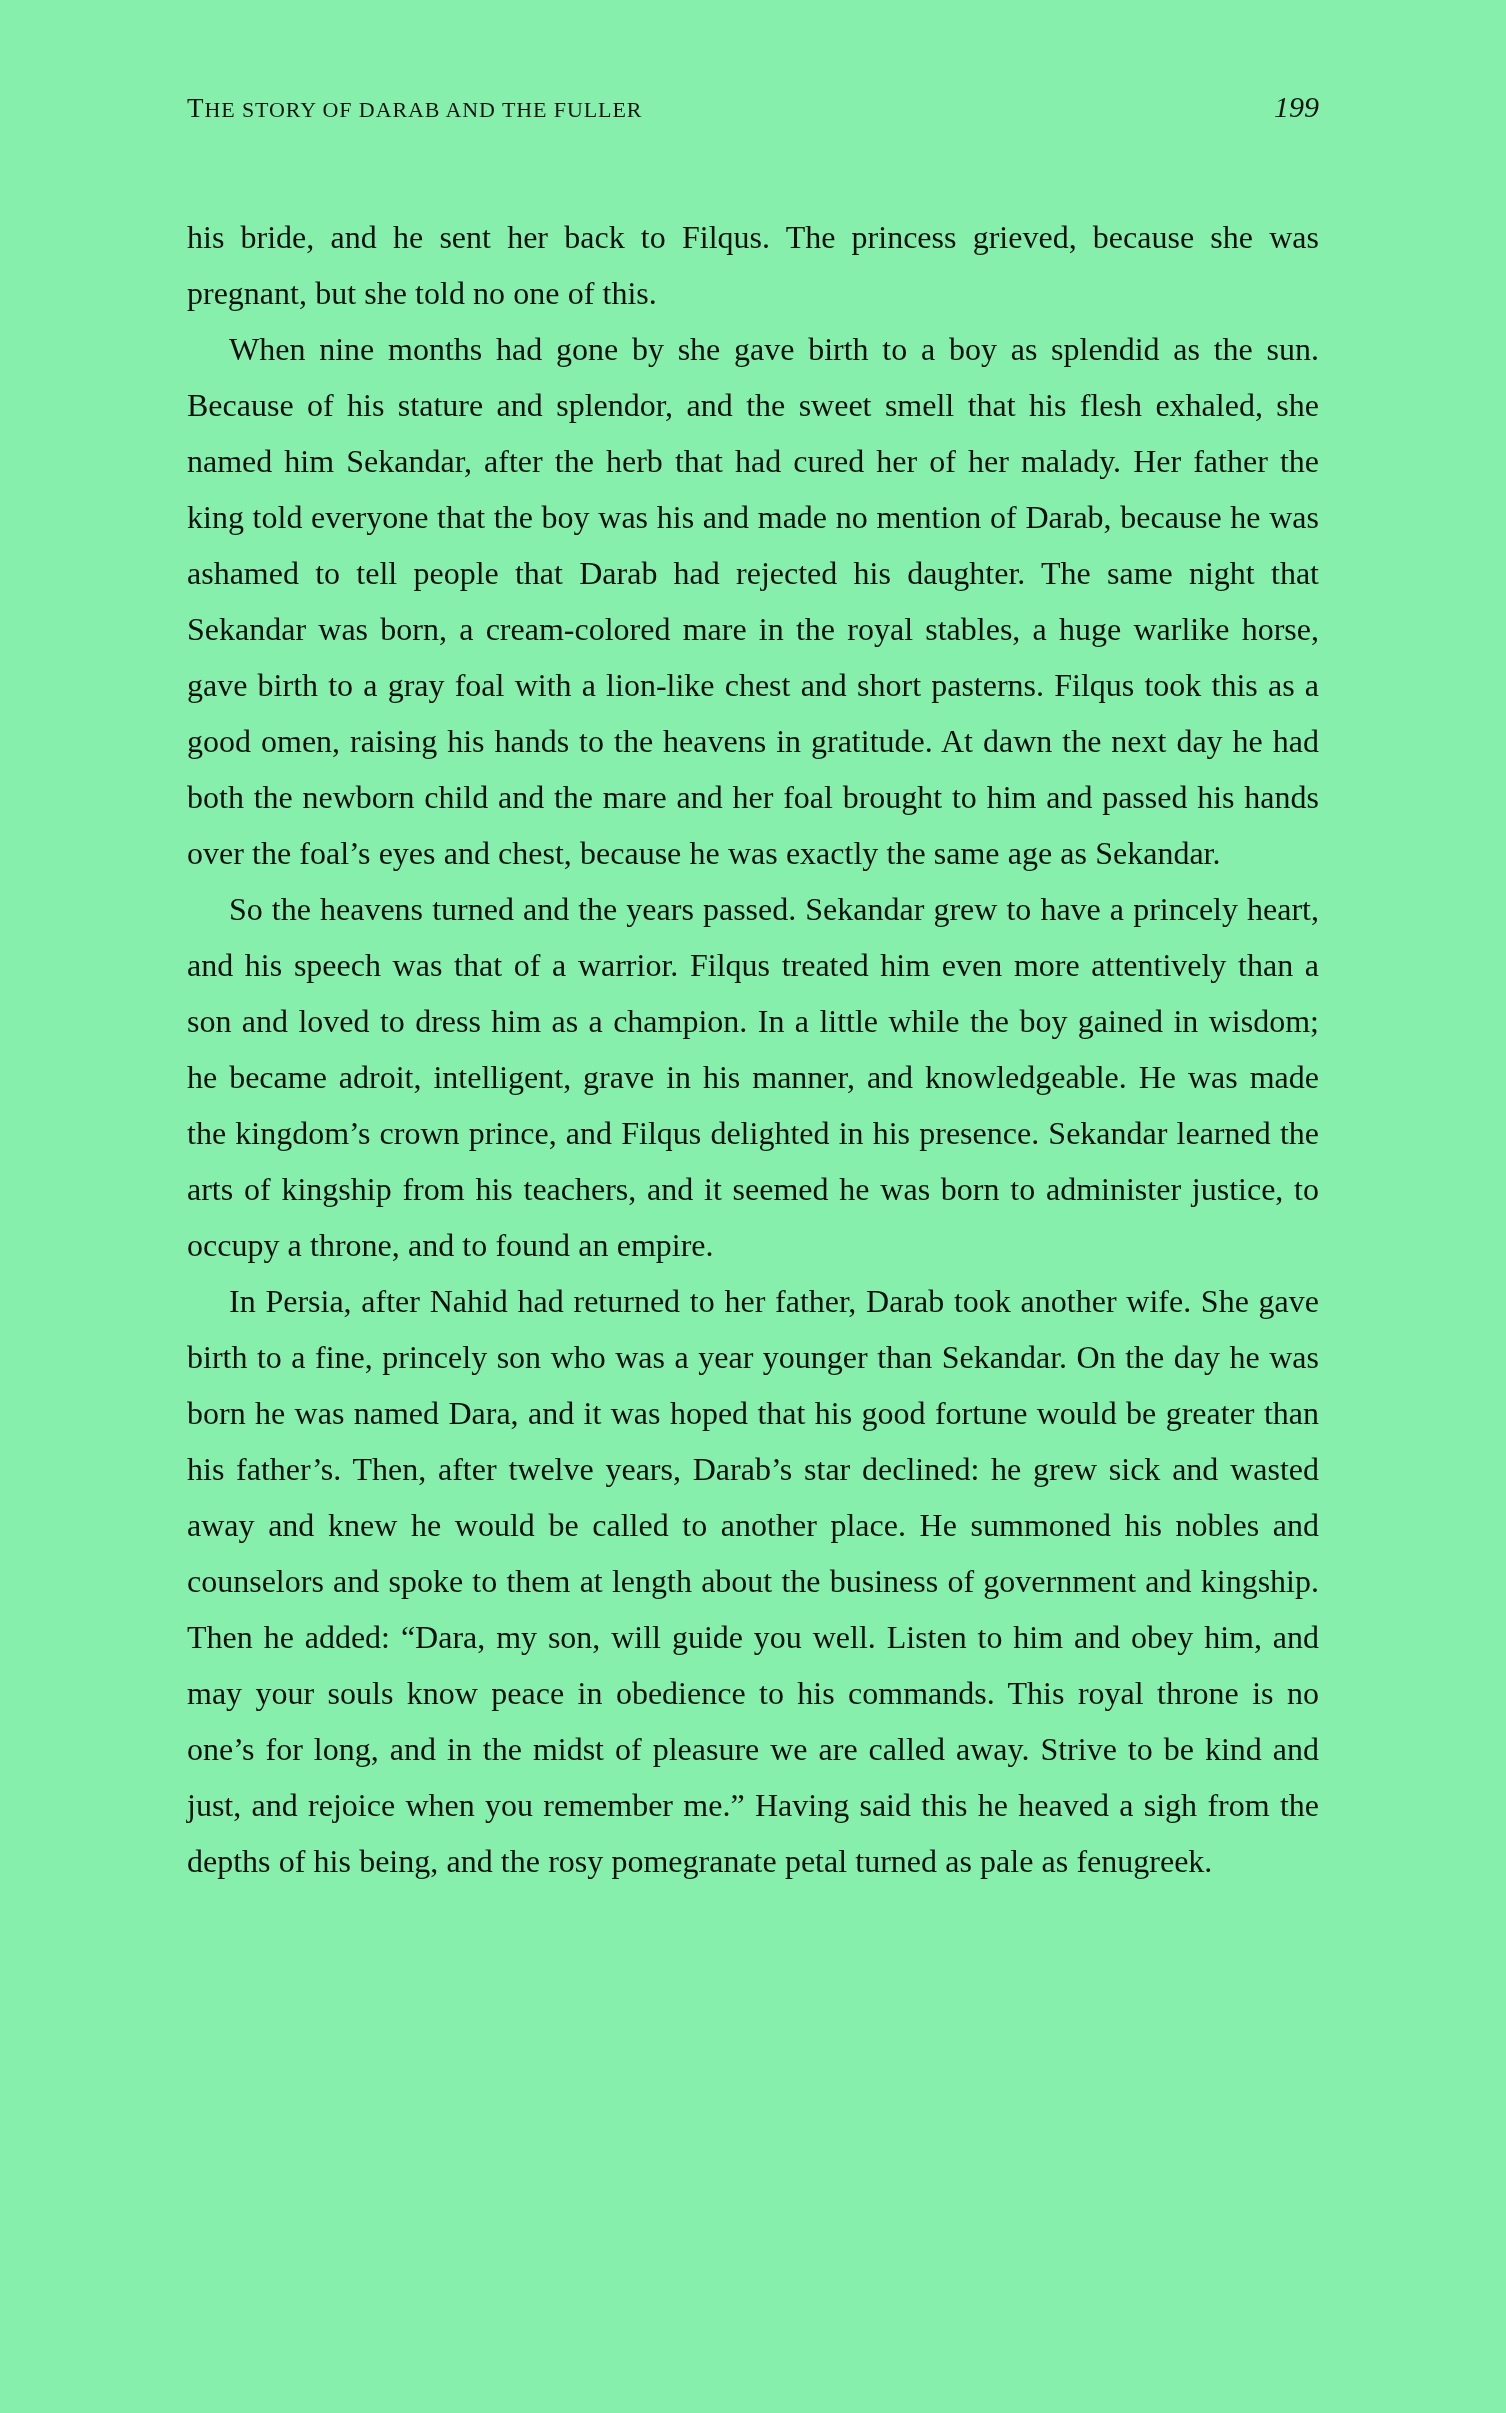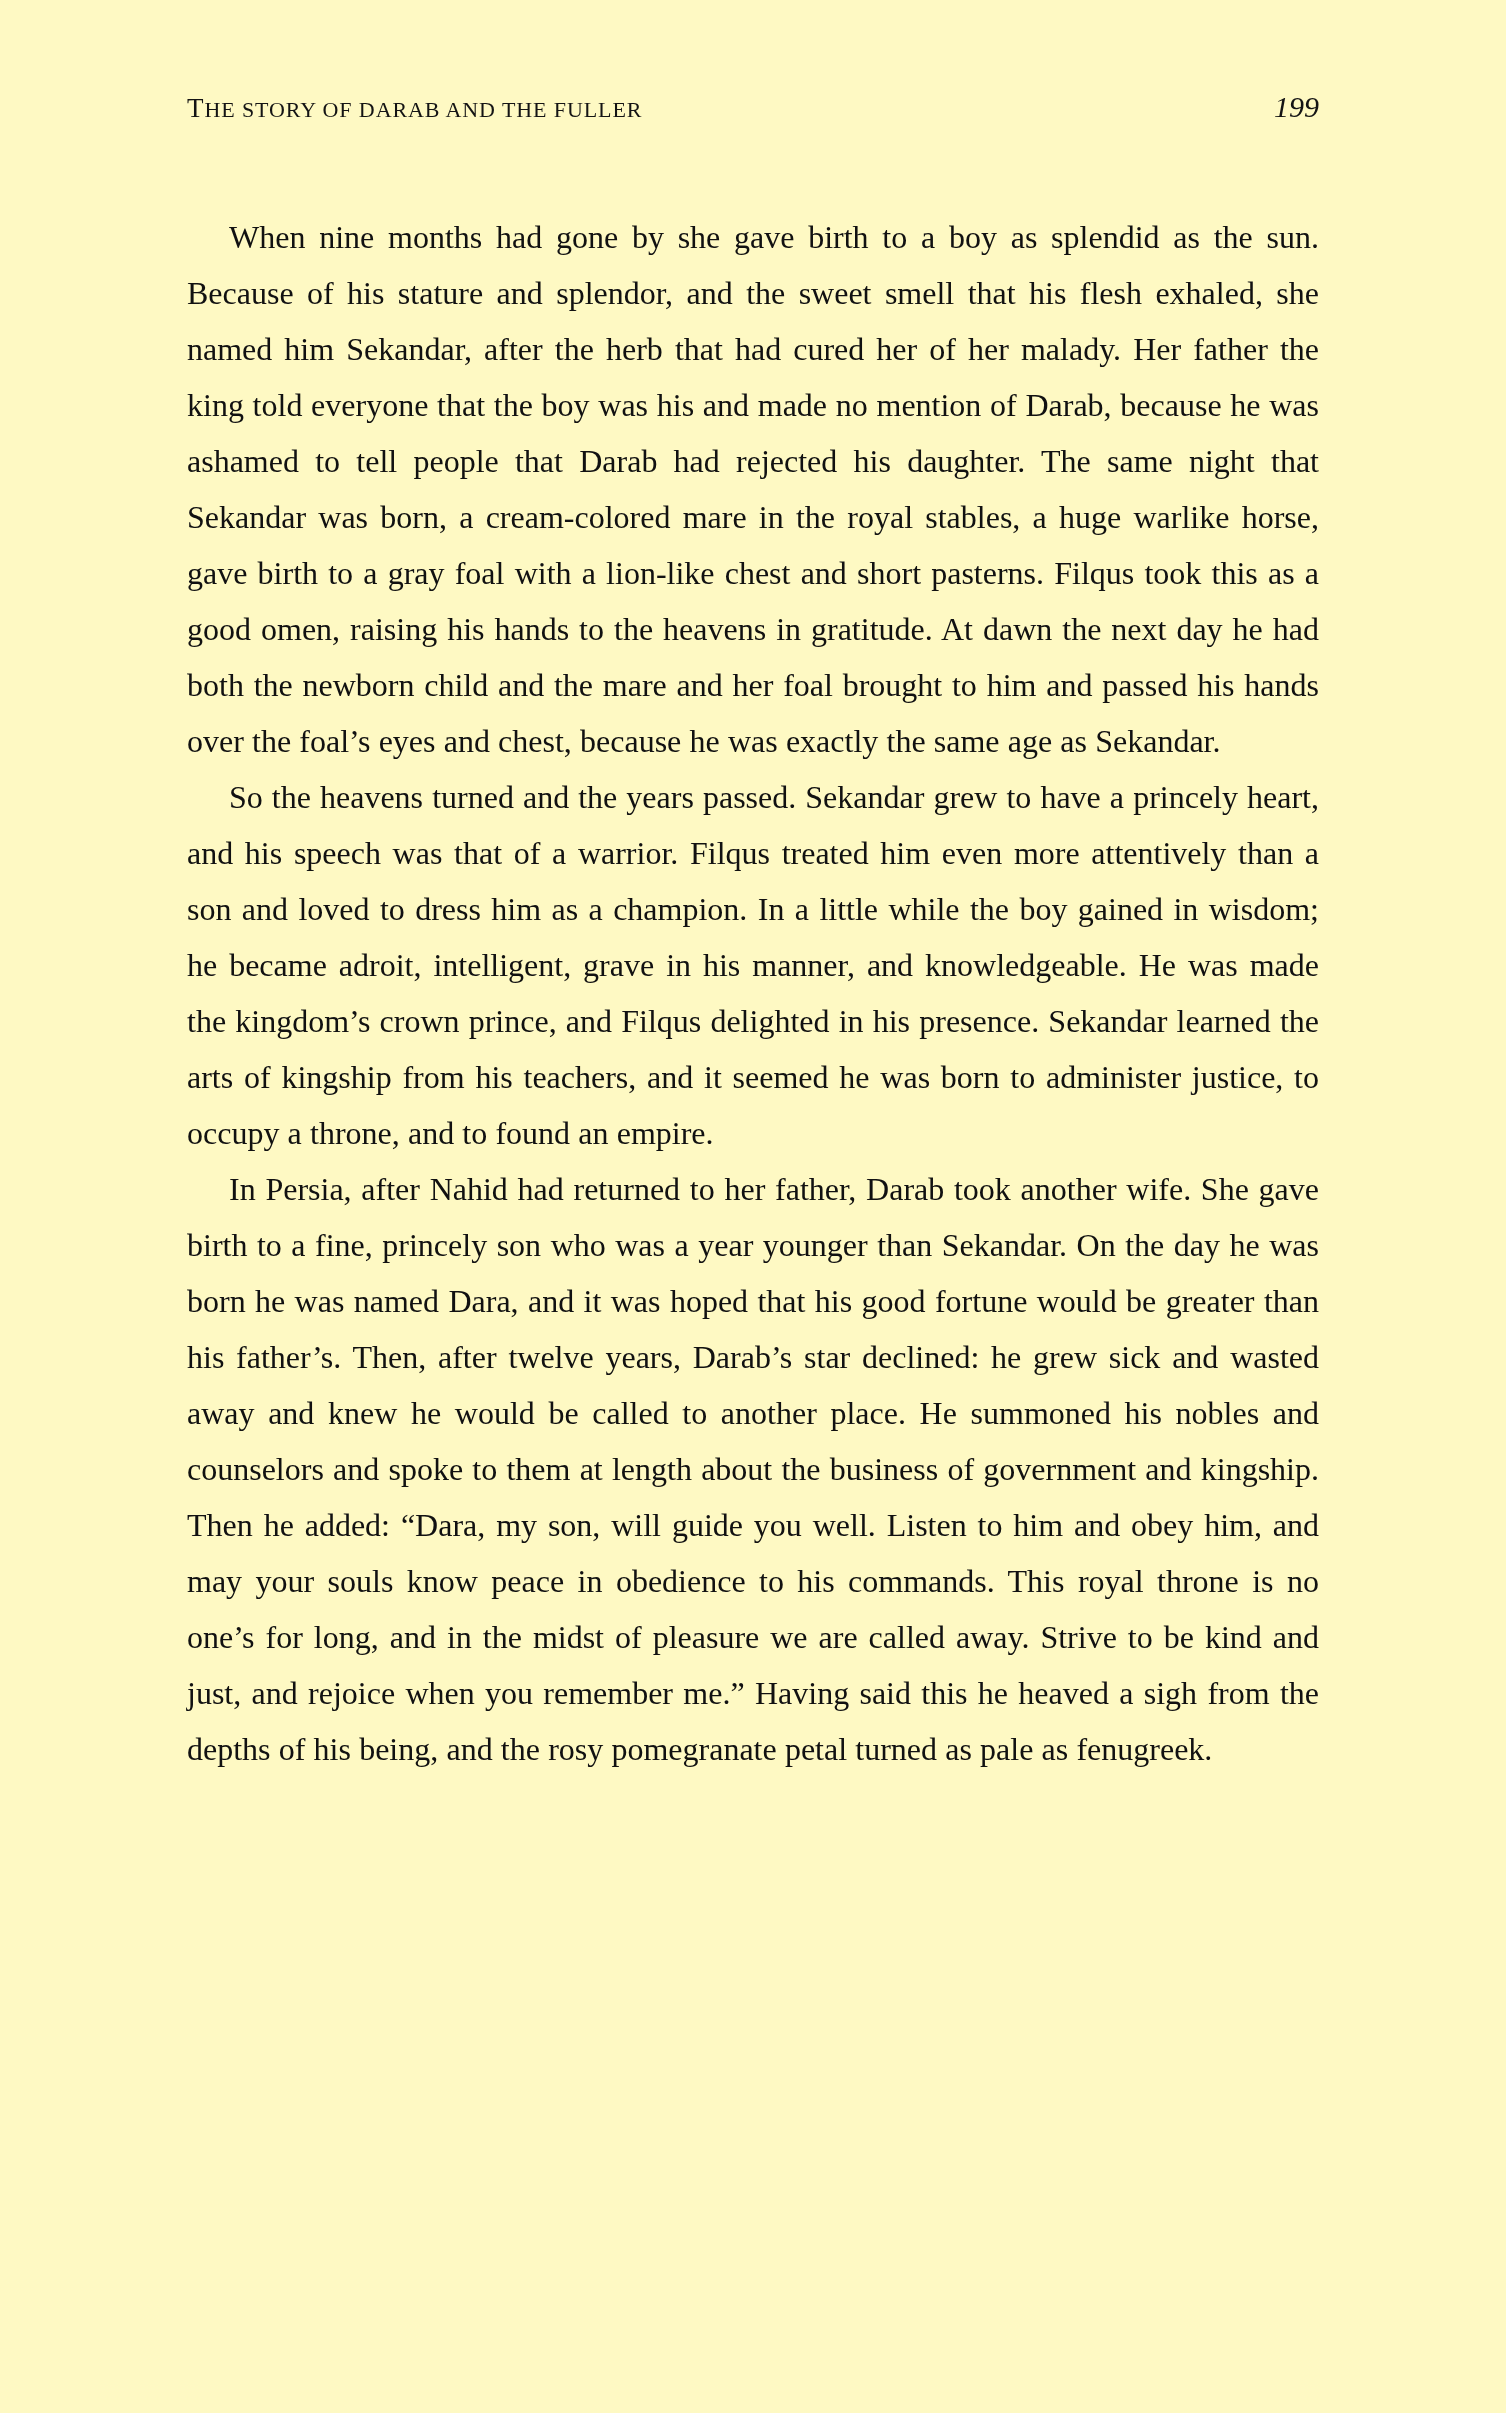--- a/index.html
+++ b/index.html
@@ -5,21 +5,21 @@
   html, body {
     margin: 0;
     padding: 0;
     background: #ffffff;
   }
 
   .page {
     position: relative;
     width: 1506px;
     height: 2413px;
-    background: #fef9c3;
+    background: #86efac;
     box-sizing: border-box;
     font-family: "Liberation Serif", "DejaVu Serif", serif;
     color: #111111;
     overflow: hidden;
   }
 
   
   .running-head {
     position: absolute;
     top: 90px;
@@ -82,19 +82,20 @@
 <body>
 
 <div class="page">
 
   <div class="running-head">
     <span class="running-head-title">The Story of Darab and the Fuller</span>
     <span class="folio">199</span>
   </div>
 
   <div class="textblock">
+    <p class="para">his bride, and he sent her back to Filqus. The princess grieved, because she was pregnant, but she told no one of this.</p>
     <p class="para indent">When nine months had gone by she gave birth to a boy as splendid as the sun. Because of his stature and splendor, and the sweet smell that his flesh exhaled, she named him Sekandar, after the herb that had cured her of her malady. Her father the king told everyone that the boy was his and made no mention of Darab, because he was ashamed to tell people that Darab had rejected his daughter. The same night that Sekandar was born, a cream-colored mare in the royal stables, a huge warlike horse, gave birth to a gray foal with a lion-like chest and short pasterns. Filqus took this as a good omen, raising his hands to the heavens in gratitude. At dawn the next day he had both the newborn child and the mare and her foal brought to him and passed his hands over the foal’s eyes and chest, because he was exactly the same age as Sekandar.</p>
     <p class="para indent">So the heavens turned and the years passed. Sekandar grew to have a princely heart, and his speech was that of a warrior. Filqus treated him even more attentively than a son and loved to dress him as a champion. In a little while the boy gained in wisdom; he became adroit, intelligent, grave in his manner, and knowledgeable. He was made the kingdom’s crown prince, and Filqus delighted in his presence. Sekandar learned the arts of kingship from his teachers, and it seemed he was born to administer justice, to occupy a throne, and to found an empire.</p>
     <p class="para indent">In Persia, after Nahid had returned to her father, Darab took another wife. She gave birth to a fine, princely son who was a year younger than Sekandar. On the day he was born he was named Dara, and it was hoped that his good fortune would be greater than his father’s. Then, after twelve years, Darab’s star declined: he grew sick and wasted away and knew he would be called to another place. He summoned his nobles and counselors and spoke to them at length about the business of government and kingship. Then he added: “Dara, my son, will guide you well. Listen to him and obey him, and may your souls know peace in obedience to his commands. This royal throne is no one’s for long, and in the midst of pleasure we are called away. Strive to be kind and just, and rejoice when you remember me.” Having said this he heaved a sigh from the depths of his being, and the rosy pomegranate petal turned as pale as fenugreek.</p>
   </div>
 
 </div>
 
 
 </body></html>

